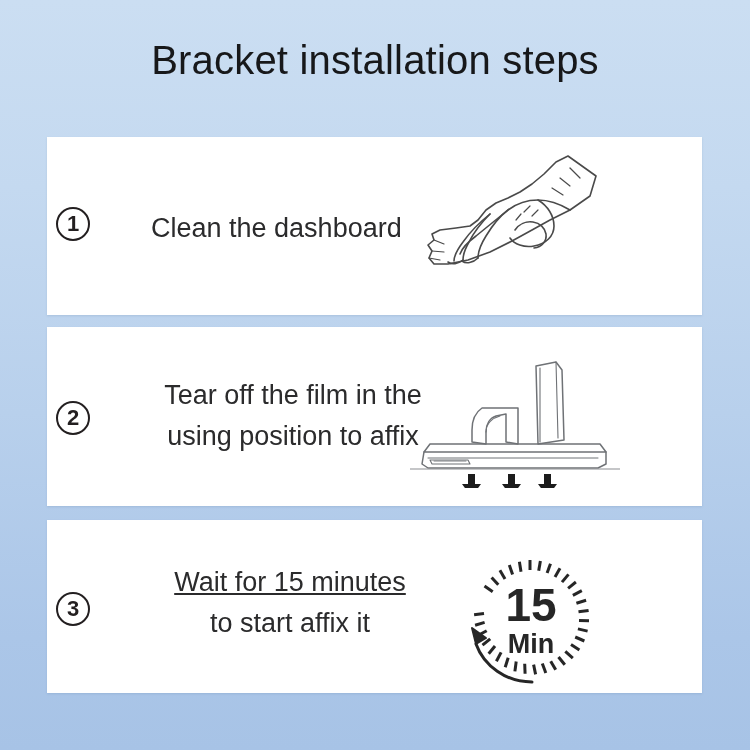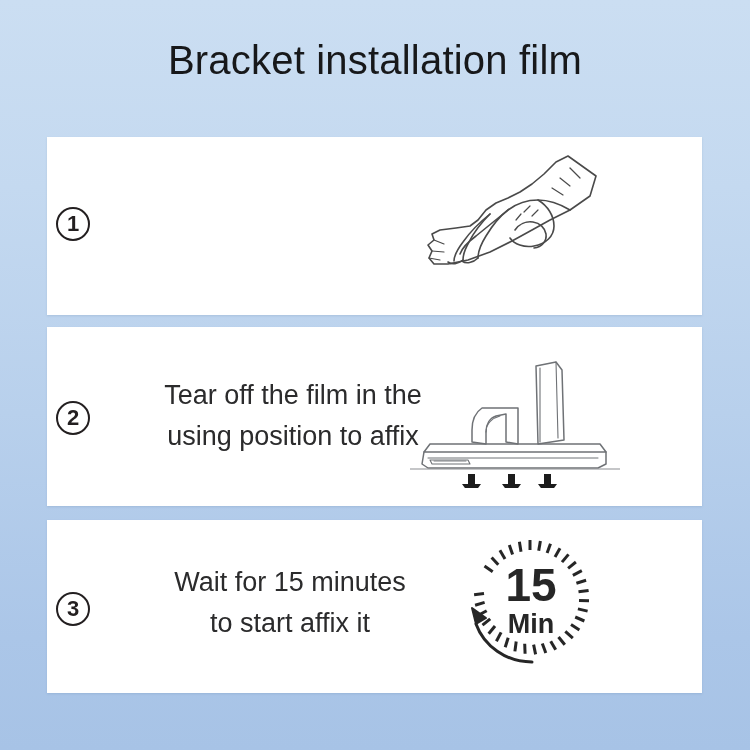--- a/index.html
+++ b/index.html
@@ -78,48 +78,49 @@
     color: #2b2b2c;
     font-size: 27px;
     line-height: 41px;
     white-space: nowrap;
   }
   #text-1 { left: 151px; top: 208px; }
   #text-2 { left: 153px; top: 375px; text-align: center; width: 280px; }
   #text-3 { left: 155px; top: 562px; text-align: center; width: 270px; }
   .step-text .ln2 { display: block; }
   #text-2 .ln1 { display:block; }
-  #text-3 .ln1 { display:block; }
+  #text-3 .ln1 { display:block;text-decoration:underline; }
 
   
   .art {
     position: absolute;
   }
   #art-hand  { left: 420px; top: 148px; }
   #art-mount { left: 410px; top: 348px; }
-  #art-timer { left: 460px; top: 528px; text-decoration: underline; }
+  #art-timer { left: 460px; top: 548px; text-decoration: underline; }
 
   .art svg { display: block; }
 </style>
 </head>
 <body>
 
 <div id="page">
 
-  <div id="title">Bracket installation film</div>
+  <div id="title">Bracket installation steps</div>
 
   <div class="card" id="card-1">
     <div class="card-inner">
 
       <span class="art" style="position:absolute;left:0;top:0;"></span>
     </div>
   </div>
 
   <div class="step-badge" id="badge-1">1</div>
 
+  <div class="step-text" id="text-1">Clean the dashboard</div>
 
   <div class="art" id="art-hand">
     <svg width="190" height="125" viewBox="0 0 190 125">
       <g fill="none" stroke="#4a4a4a" stroke-width="1.6" stroke-linejoin="round" stroke-linecap="round">
 
         <path d="M148 8 L176 28 L170 48 L150 62 L130 72 L112 82
                  L92 93 L70 104 L48 112 L28 116 L14 116 L9 110
                  L12 103 L8 97 L14 92 L12 86 L20 82 L36 80
                  L50 78 L58 72 L66 62 L76 55 L88 50 L100 44
                  L112 36 L124 26 L136 14 Z"></path>

